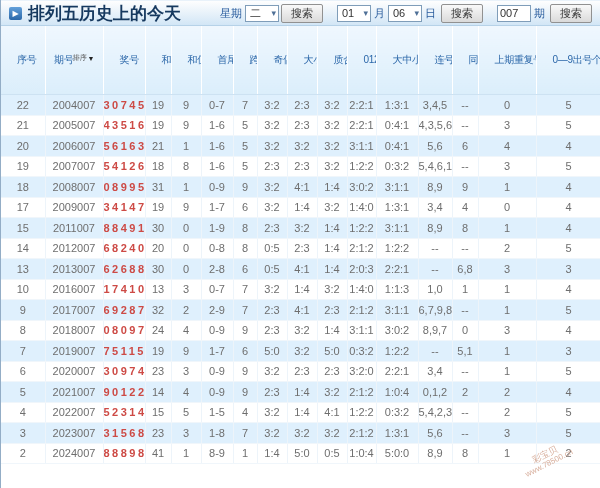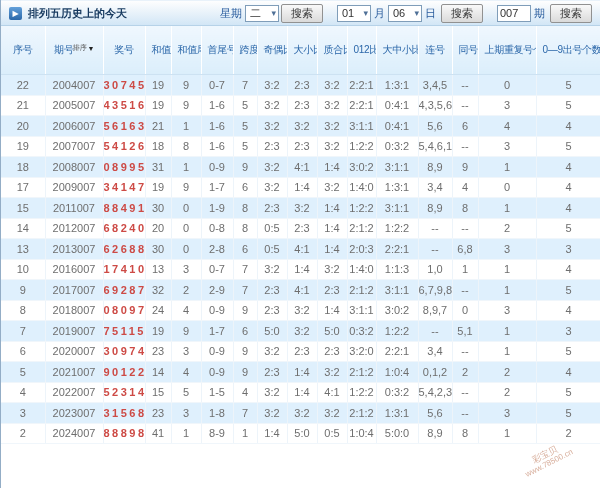--- a/index.html
+++ b/index.html
@@ -15,21 +15,21 @@
     padding:0 6px 0 8px;
     background:linear-gradient(#fefefe,#d2e6f6);
     border-top:1px solid #e9f2fa;
     border-bottom:1px solid #b6d2e8;
   }
   .title-icon{
     width:13px;height:13px;border-radius:2px;flex:0 0 auto;
     background:linear-gradient(#63a0da,#2a67a8);
     color:#fff;font-size:8px;line-height:13px;text-align:center;margin-right:6px;
   }
-  .title{font-size:11px;font-weight:bold;color:#16395f;white-space:nowrap;}
+  .title{font-size:17px;font-weight:bold;color:#16395f;white-space:nowrap;}
   .controls{margin-left:auto;display:flex;align-items:center;font-size:11px;color:#2a5d9e;}
   .controls .lbl{margin:0 3px;white-space:nowrap;text-align:right;}
   .select{
     height:17px;box-sizing:border-box;border:1px solid #7f9db9;background:#fff;
     display:inline-flex;align-items:center;justify-content:space-between;
     min-width:34px;padding:0 2px 0 4px;color:#333;cursor:default;
   }
   .sel-arrow{color:#4e6f96;font-size:9px;margin-left:3px;}
   .btn{
     height:19px;padding:0 9px;margin:0 2px;font-size:11px;color:#333;
@@ -42,21 +42,21 @@
     font-size:11px;padding:0 2px;font-family:inherit;color:#333;
   }
   .gap{width:12px;flex:0 0 auto;}
   
   table{border-collapse:collapse;table-layout:fixed;width:600px;}
   thead th{
     height:36px;font-weight:normal;font-size:10px;letter-spacing:-0.3px;
     color:var(--header-blue,#2a66a8);
     background:linear-gradient(#eff7fe,#dbeefb);
     border-right:1px solid #fff;border-bottom:1px solid #cde2f2;
-    white-space:nowrap;overflow:hidden;padding:6px;margin-left:44px;
+    white-space:nowrap;overflow:hidden;padding:16px;margin-left:44px;
   }
   tbody td{
     height:19.5px;padding:0;text-align:center;font-size:11px;color:#6e6e6e;
     border-right:1px solid #edf4fa;border-bottom:1px solid #f0f6fb;
     white-space:nowrap;overflow:hidden;
   }
   tbody tr:nth-child(odd){background:var(--row-blue,#dff0fd);}
   tbody tr:nth-child(even){background:#ffffff;}
   td.prize{color:var(--prize-red,#cd4a45);font-weight:bold;letter-spacing:2.5px;}
   

